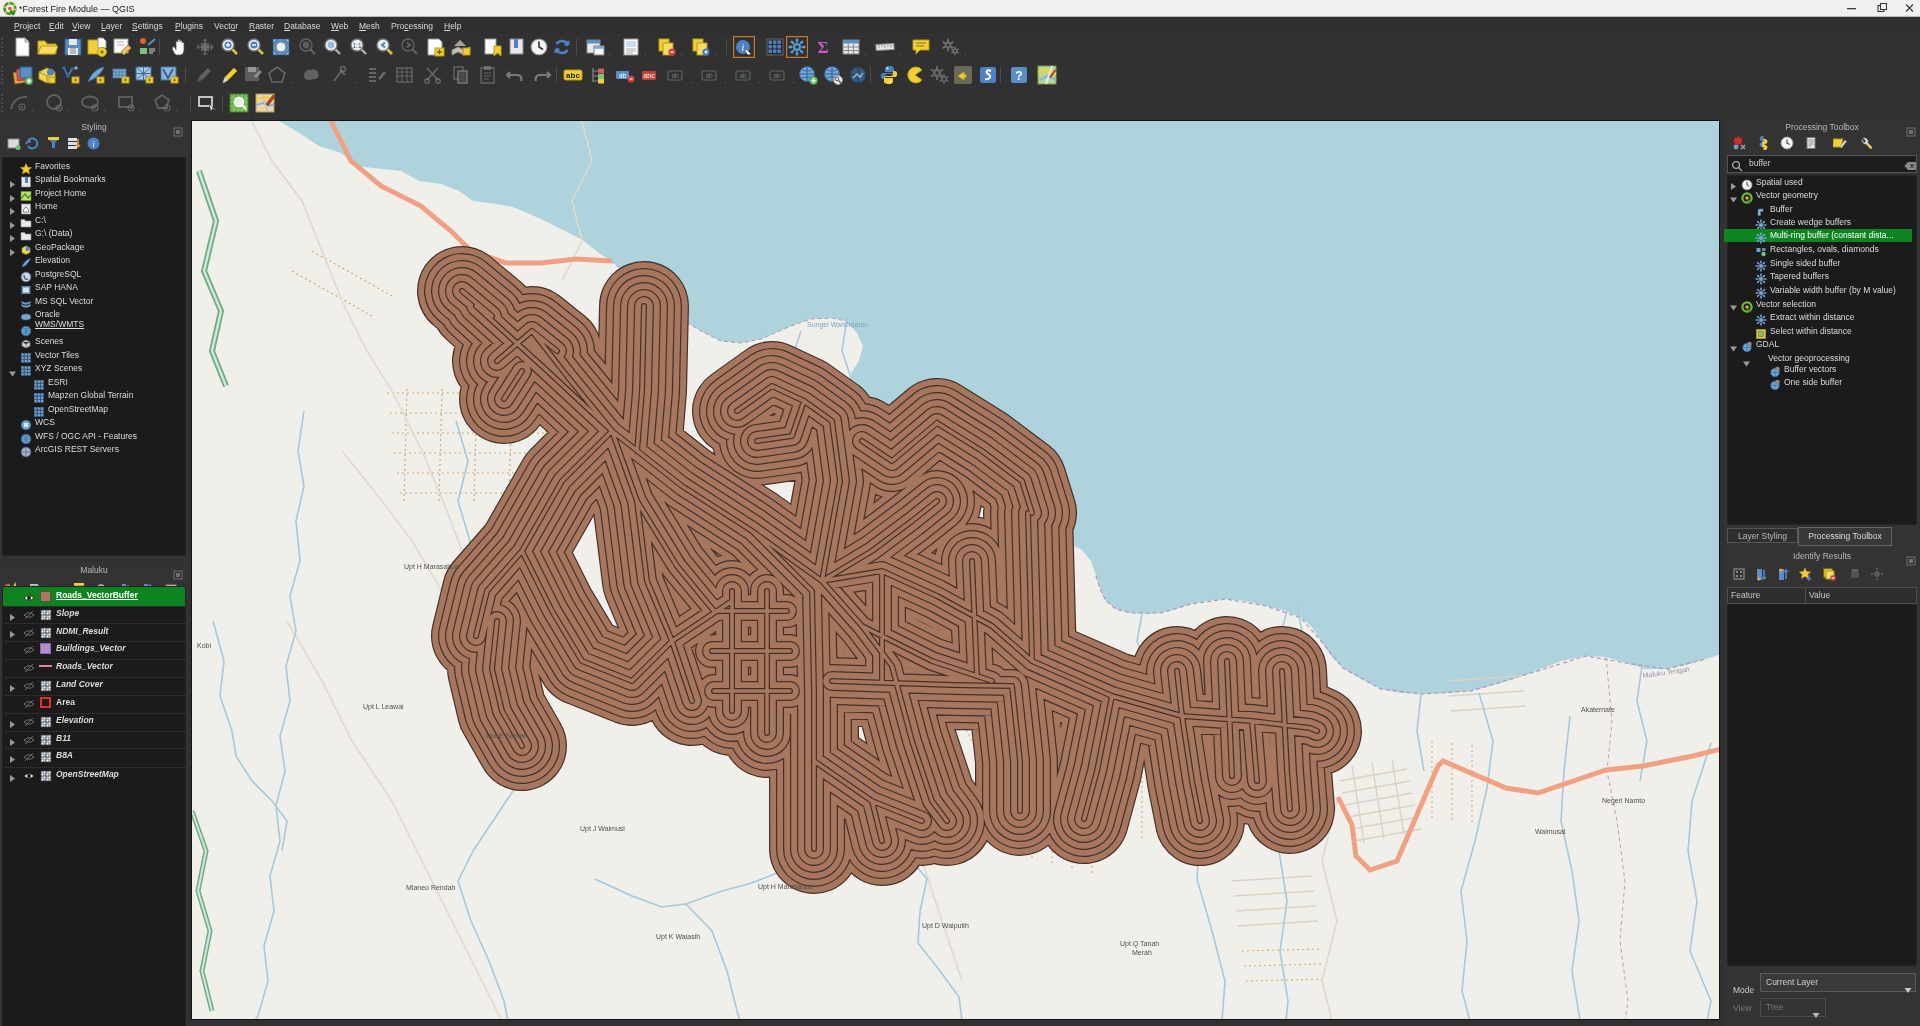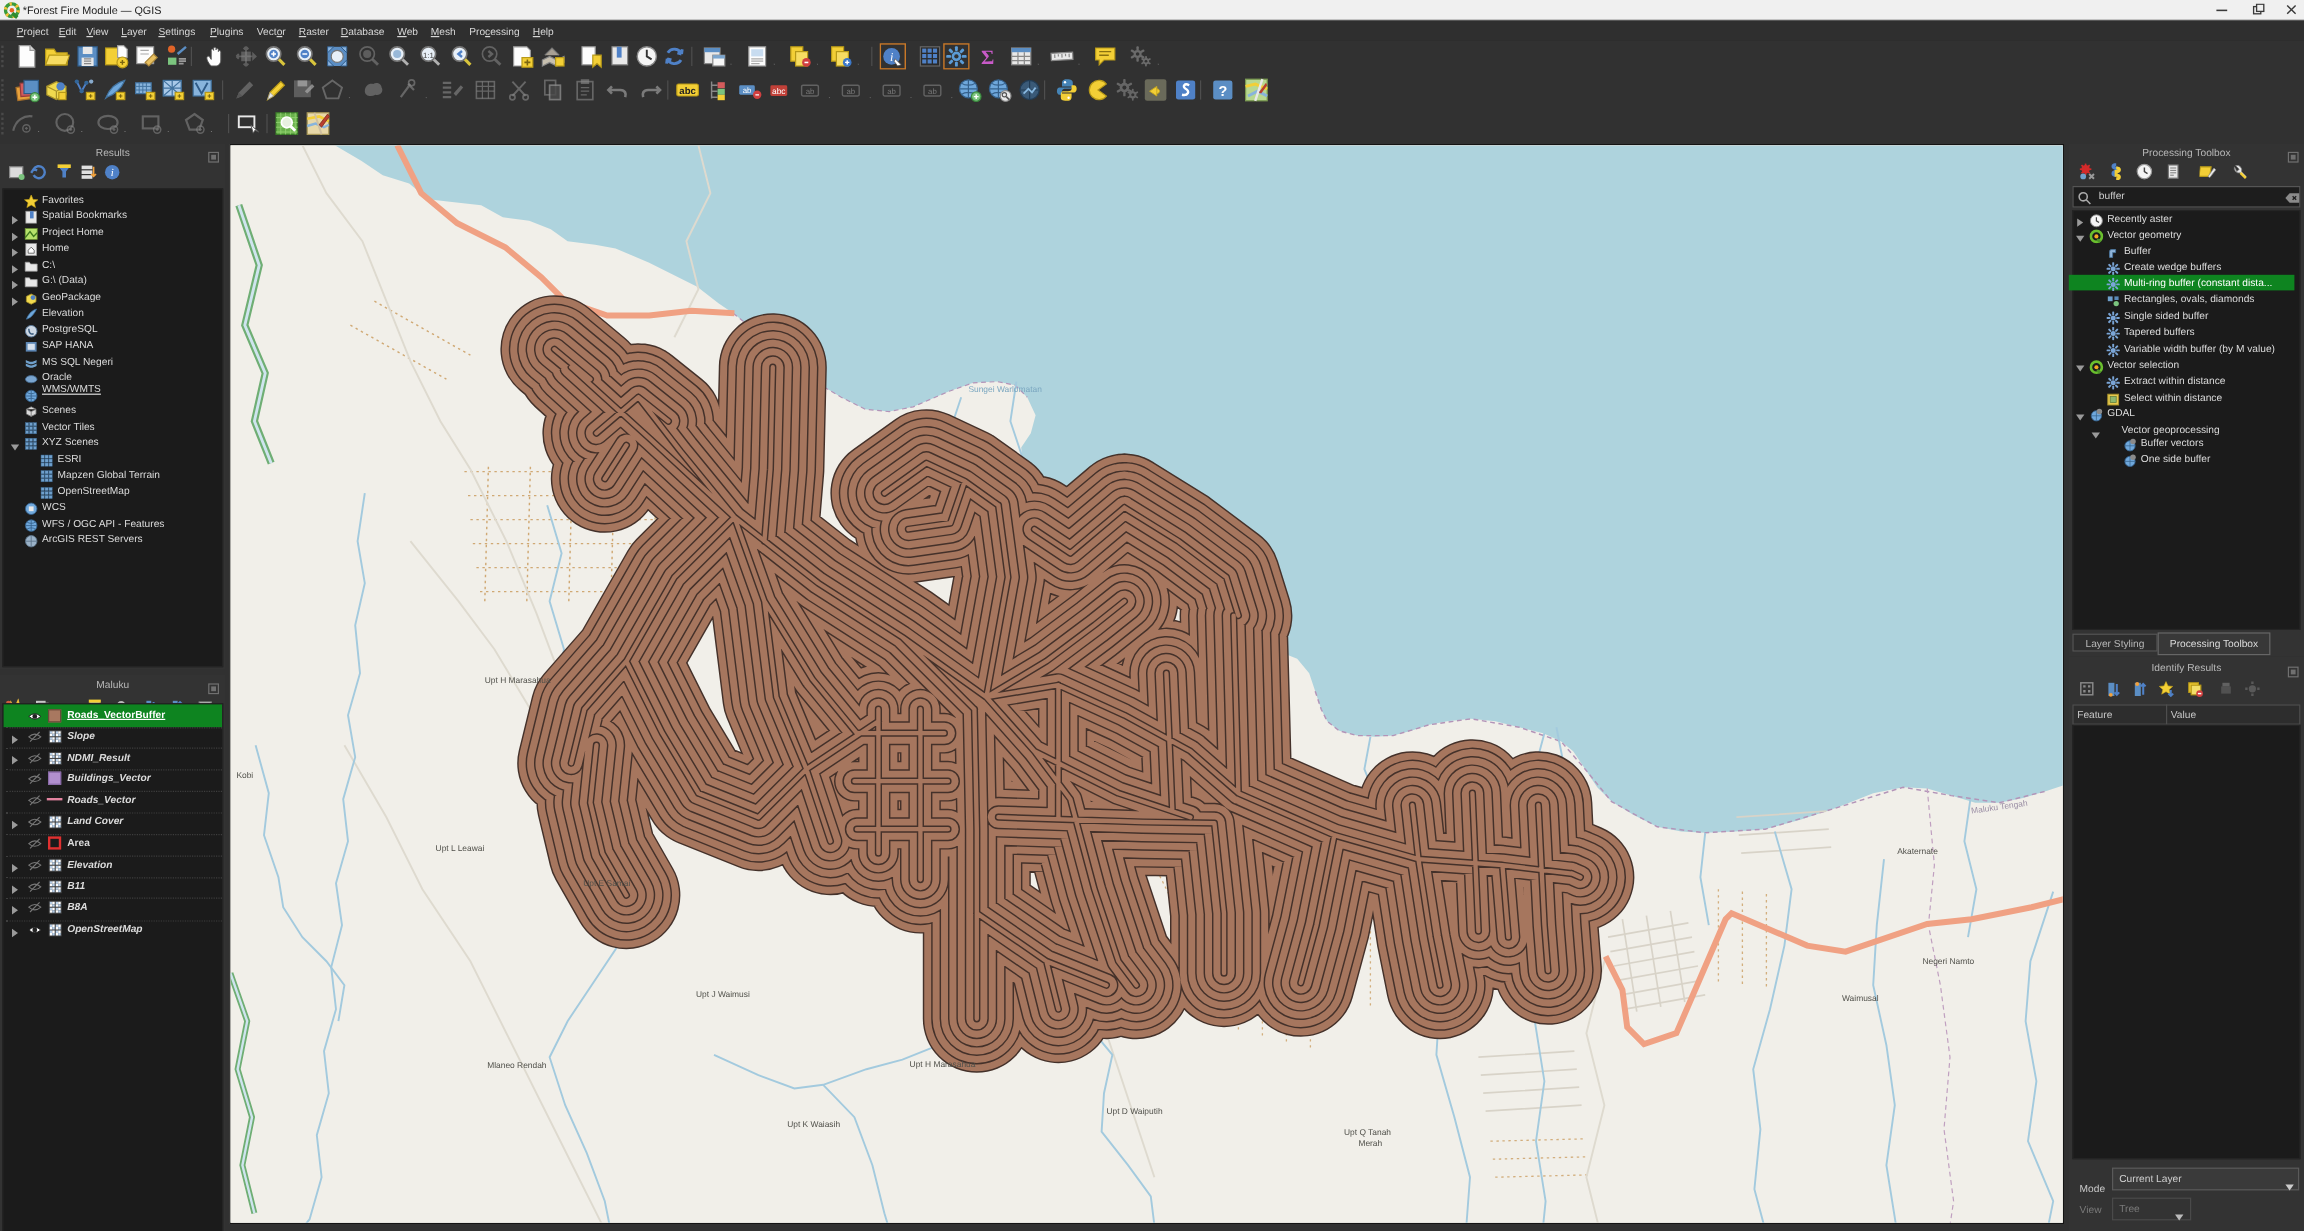--- a/index.html
+++ b/index.html
@@ -552,21 +552,21 @@
     <div class="ic" style="left:254px;top:58px"><svg width="22" height="22" viewBox="0 0 22 22">
         <rect x="2" y="2" width="18" height="18" fill="#e8d8a8" stroke="#a89858"></rect>
         <path d="M2 7 L12 5 L20 9" stroke="#f3cf36" stroke-width="2.2" fill="none"></path>
         <path d="M2 13 L9 11 L16 14 L20 12" stroke="#88b4dc" stroke-width="2" fill="none"></path>
         <path d="M8 2 L14 20" stroke="#d0c0a0" stroke-width="1.6"></path>
         <path d="M12 12 L19 3 L20.5 5 L14 14 Z" fill="#b84030" stroke="#7a2418" stroke-width="0.6"></path>
       </svg></div>
   </div>
 
 <div class="panel" style="left:0;top:120px;width:188px;height:438px">
- <div class="ptitle" style="top:2px">Results</div>
+ <div class="ptitle" style="top:2px">Styling</div>
  <div id="browser-icons">
       <div style="position:absolute;left:6px;top:16px"><svg style="" width="15" height="15" viewBox="0 0 15 15">
           <rect x="2" y="3" width="11" height="9" fill="#dcdcdc" stroke="#888"></rect>
           <circle cx="12" cy="11.5" r="2.5" fill="#7bc47e"></circle>
         </svg></div>
       <div style="position:absolute;left:25px;top:16px"><svg style="" width="15" height="15" viewBox="0 0 15 15">
           <path d="M3 5 A5 5 0 1 1 3 10 M3 5 L1 8 M3 5 L6 6" stroke="#4f81c7" stroke-width="2" fill="none"></path>
         </svg></div>
       <div style="position:absolute;left:46px;top:16px"><svg style="" width="15" height="15" viewBox="0 0 15 15">
           <path d="M2 2 L13 2 L9 7 L9 12 L6 12 L6 7 Z" fill="#4f81c7"></path>
@@ -648,21 +648,21 @@
         </svg></div>
       <div class="row" style="left:32px;top:111px;color:#dcdcdc;">PostgreSQL</div>
       <div style="position:absolute;left:17px;top:124px"><svg style="" width="12" height="12" viewBox="0 0 12 12">
           <rect x="1.5" y="2" width="9" height="8" fill="#5d87b5"></rect>
           <rect x="3" y="3.5" width="6" height="5" fill="#d7e2ee"></rect>
         </svg></div>
       <div class="row" style="left:32px;top:124px;color:#dcdcdc;">SAP HANA</div>
       <div style="position:absolute;left:17px;top:138px"><svg style="" width="12" height="12" viewBox="0 0 12 12">
           <path d="M1.5 3 C5 5 7 5 10.5 3 L10.5 5 C7 7 5 7 1.5 5 Z M1.5 6 C5 8 7 8 10.5 6 L10.5 8 C7 10 5 10 1.5 8 Z" fill="#6fa0cc"></path>
         </svg></div>
-      <div class="row" style="left:32px;top:138px;color:#dcdcdc;">MS SQL Negeri</div>
+      <div class="row" style="left:32px;top:138px;color:#dcdcdc;">MS SQL Vector</div>
       <div style="position:absolute;left:17px;top:151px"><svg style="" width="12" height="12" viewBox="0 0 12 12">
           <ellipse cx="6" cy="6" rx="4.8" ry="3" fill="#7aa5cf" stroke="#44688c" stroke-width="0.7"></ellipse>
         </svg></div>
       <div class="row" style="left:32px;top:151px;color:#dcdcdc;">Oracle</div>
       <div style="position:absolute;left:17px;top:165px"><svg style="" width="12" height="12" viewBox="0 0 12 12">
           <circle cx="6" cy="6" r="4.8" fill="#6fa8dc" stroke="#35618c" stroke-width="0.7"></circle>
           <path d="M1.2 6 L10.8 6 M6 1.2 L6 10.8 M2.5 3 C4.5 4.5 7.5 4.5 9.5 3 M2.5 9 C4.5 7.5 7.5 7.5 9.5 9" stroke="#35618c" stroke-width="0.7" fill="none"></path>
         </svg></div>
       <div class="row" style="left:32px;top:161px;color:#dcdcdc;text-decoration:underline;">WMS/WMTS</div>
       <div style="position:absolute;left:17px;top:178px"><svg style="" width="12" height="12" viewBox="0 0 12 12">
@@ -1263,21 +1263,21 @@
         <path d="M6.5 4.5 L9.5 7.5 M9.5 4.5 L6.5 7.5" stroke="#1d1d1d" stroke-width="1.1"></path>
       </svg></div>
     <div class="inner" style="left:3px;top:55px;width:190px;height:350px" id="ptree"></div>
     <div style="position:absolute;left:5px;top:56.5px"><svg style="" width="9" height="9" viewBox="0 0 9 9">
         <path d="M2 1 L7 4.5 L2 8 Z" fill="#9a9a9a"></path>
       </svg></div>
     <div style="position:absolute;left:17px;top:57px"><svg style="" width="12" height="12" viewBox="0 0 12 12">
         <circle cx="6" cy="6" r="5" fill="#f5f5f5" stroke="#888" stroke-width="0.8"></circle>
         <path d="M6 3 L6 6 L8.2 7.4" stroke="#444" stroke-width="1" fill="none"></path>
       </svg></div>
-    <div class="row" style="left:32px;top:57px;color:#dcdcdc">Recently aster</div>
+    <div class="row" style="left:32px;top:57px;color:#dcdcdc">Spatial used</div>
     <div style="position:absolute;left:5px;top:69.9px"><svg style="" width="9" height="9" viewBox="0 0 9 9">
         <path d="M1 2.5 L8 2.5 L4.5 7.5 Z" fill="#9a9a9a"></path>
       </svg></div>
     <div style="position:absolute;left:17px;top:70.4px"><svg style="" width="12" height="12" viewBox="0 0 12 12">
         <circle cx="6" cy="6" r="4.6" fill="none" stroke="#6abf2e" stroke-width="2.2"></circle>
         <circle cx="6" cy="6" r="1.7" fill="#f5a623"></circle>
         <rect x="7.2" y="7.6" width="3.6" height="2.2" fill="#4c9627" transform="rotate(38 7.2 7.6)"></rect>
       </svg></div>
     <div class="row" style="left:32px;top:70.4px;color:#dcdcdc">Vector geometry</div>
     <div style="position:absolute;left:31px;top:83.5px"><svg style="" width="12" height="12" viewBox="0 0 12 12">

